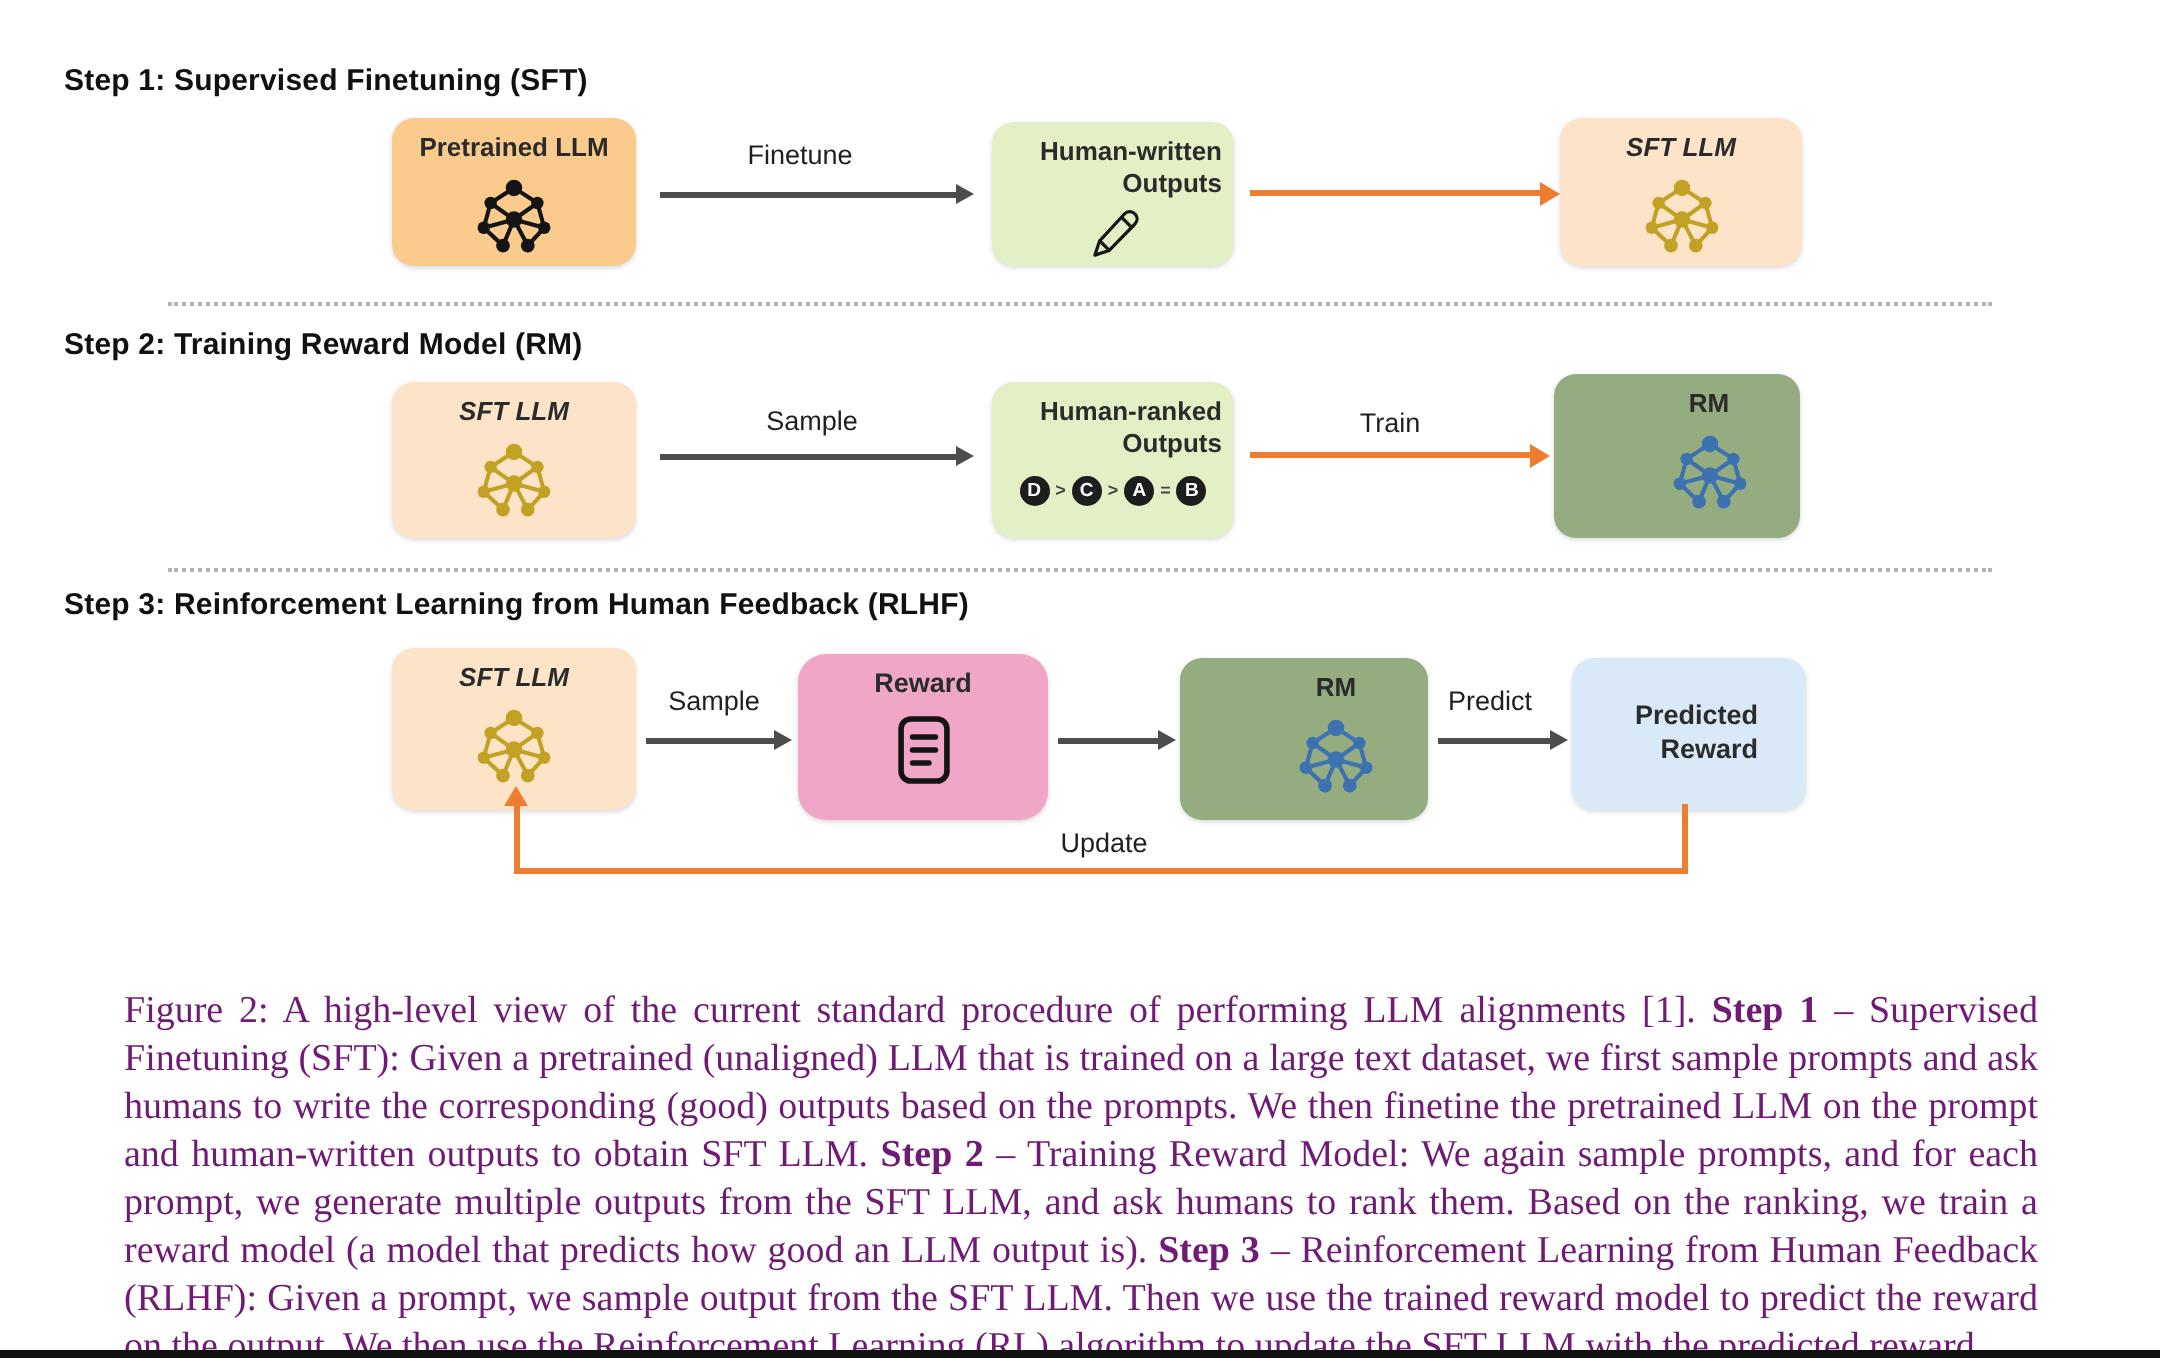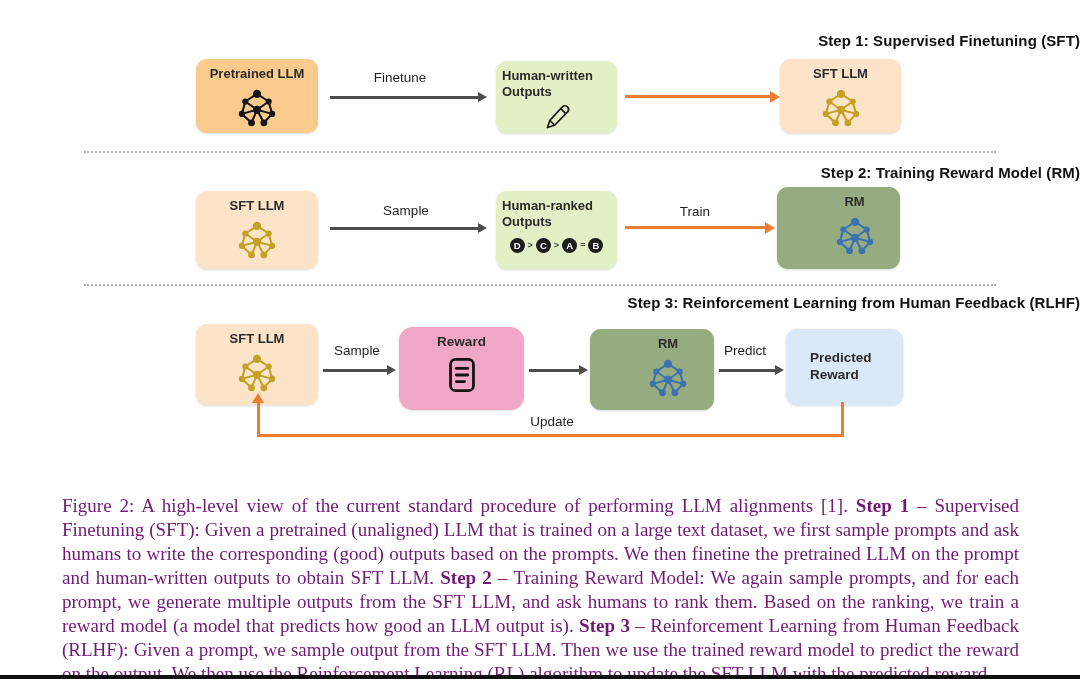--- a/index.html
+++ b/index.html
@@ -1,25 +1,25 @@
 <!DOCTYPE html>
 <html><head>
 <meta charset="utf-8">
 <style>
   * { margin:0; padding:0; box-sizing:border-box; }
   html,body { width:1080px; height:679px; }
   body { background:#ffffff; font-family:"Liberation Sans", sans-serif; }
   .page { position:relative; width:1080px; height:679px; background:#fff; overflow:hidden; }
 
-  .step-title { position:absolute; left:0; right:0; text-align:right; font-size:15px; font-weight:700; color:#111; letter-spacing:.1px; }
+  .step-title { position:absolute; left:0; right:0; text-align:left; font-size:15px; font-weight:700; color:#111; letter-spacing:.1px;padding-left:32px; }
 
   .box { position:absolute; display:flex; flex-direction:column; align-items:center; padding-top:7px; border-radius:11px; box-shadow:0 1px 2.5px rgba(0,0,0,.15); }
-  .box-label { font-size:13px; font-weight:600; color:#2b2b2b; text-align:left; line-height:1.25; padding:0 6px; }
+  .box-label { font-size:13px; font-weight:600; color:#2b2b2b; text-align:right; line-height:1.25; padding:0 6px; }
   .bg-pretrained { background:#FACB8C; }
-  .bg-sft        { background:#FDE4C9; }
+  .bg-sft        { background:#FDE4C9;font-style:italic; }
   .bg-green      { background:#E3F0C6; }
   .bg-rm         { background:#95AB80;padding-left:32px; }
   .bg-pink       { background:#F0A6C6; border-radius:14px; }
   .bg-blue       { background:#D9E9F7; }
 
   .net-icon { width:44px; height:44px; margin-top:3px; }
   .net-icon.black { color:#141414; }
   .net-icon.gold  { color:#C2A224; }
   .net-icon.blue  { color:#3C72B0; }
   .pencil-icon { width:30px; height:30px; margin-top:2px; }

